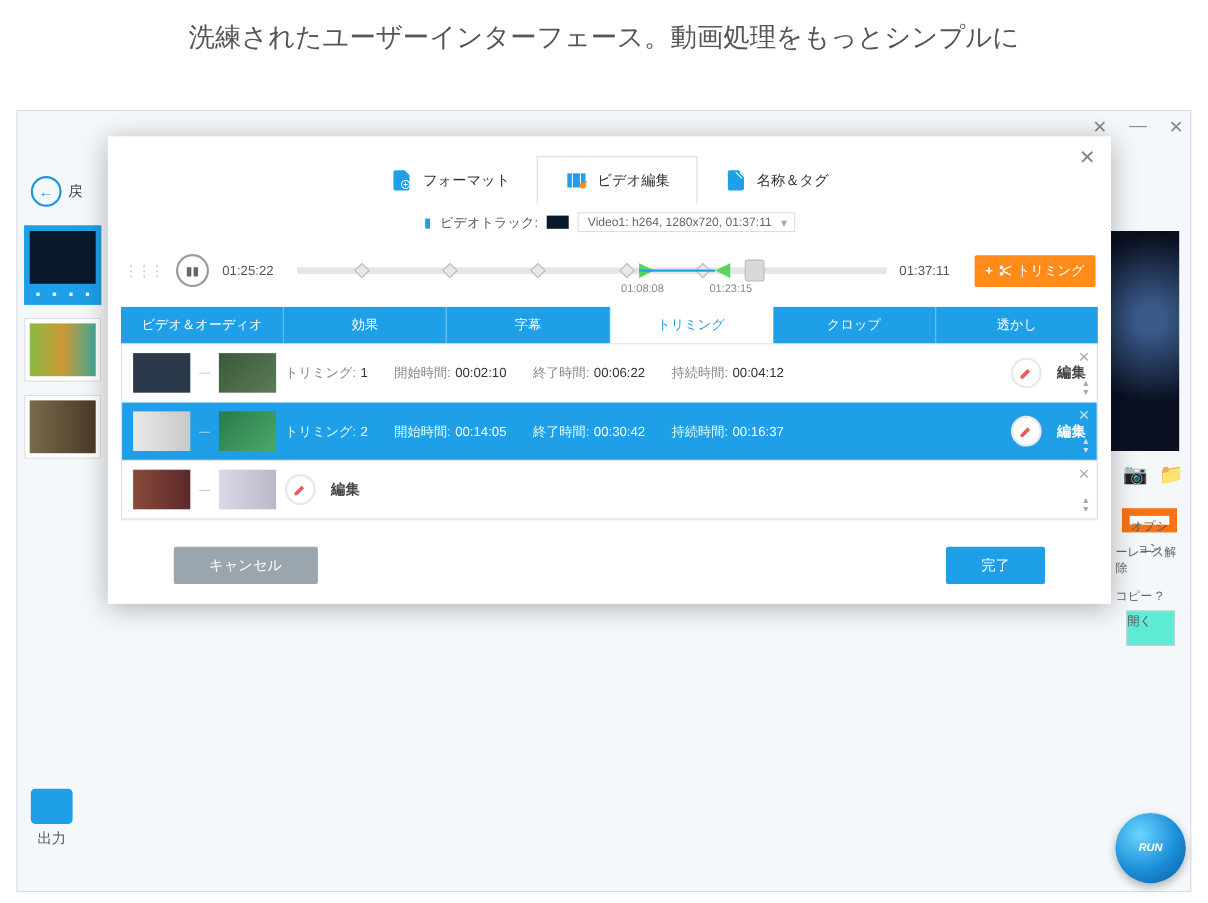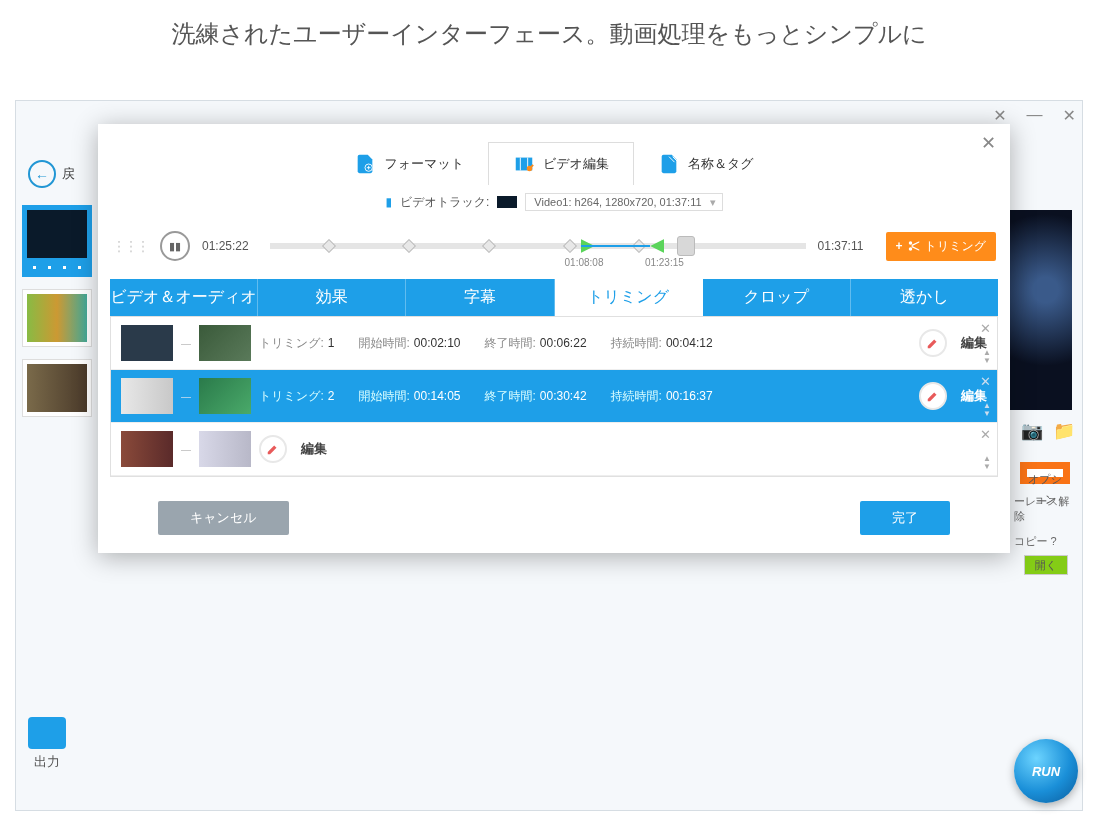--- a/index.html
+++ b/index.html
@@ -17,25 +17,25 @@
 .thumb-img{width:100%;height:48px;background:#0a1a2a}
 .thumb-img.t2{background:linear-gradient(90deg,#8b4,#c93,#4a9)}
 .thumb-img.t3{background:linear-gradient(90deg,#7a6a4a,#4a3a2a)}
 .thumb-strip{height:10px;background:#1e9fe8;margin-top:4px;display:flex;align-items:center;justify-content:space-around}
 .thumb-strip span{width:3px;height:3px;background:#fff}
 .right-col{position:absolute;top:210px;right:22px;width:70px}
 .right-thumb{width:66px;height:200px;background:radial-gradient(circle at 60% 40%,#3a5a8a 10%,#0a1020 60%);margin-bottom:10px}
 .right-icons{display:flex;gap:10px;font-size:18px;color:#888;justify-content:flex-end;margin-bottom:20px}
 .side-opt{width:50px;height:22px;border:7px solid #f97316;background:#fff;text-align:center;font-size:11px;line-height:20px;color:#555;margin-bottom:8px;margin-left:14px}
 .side-text{font-size:11px;color:#666;margin:10px 0 6px 8px}
-.open-btn{width:44px;height:20px;border:1px solid #ccc;background:#84cc16;font-size:11px;text-align:center;line-height:18px;color:#555;margin-left:18px}
+.open-btn{width:44px;height:32px;border:1px solid #ccc;background:#5eead4;font-size:11px;line-height:18px;color:#555;margin-left:18px}
 .output-icon{position:absolute;bottom:50px;left:28px;text-align:center}
 .output-svg{width:38px;height:32px;background:#1e9fe8;border-radius:4px}
 .output-lbl{font-size:13px;color:#555;margin-top:4px}
-.run-btn{position:absolute;bottom:18px;right:20px;width:64px;height:64px;border-radius:50%;background:radial-gradient(circle at 35% 30%,#6cd4ff 0%,#1a8fd8 55%,#0a5a9a 100%);display:flex;align-items:center;justify-content:center;color:#fff;font-weight:bold;font-size:13px;font-style:italic;box-shadow:0 3px 8px rgba(0,0,0,.3)}
+.run-btn{position:absolute;bottom:18px;right:20px;width:64px;height:64px;border-radius:50%;background:radial-gradient(circle at 35% 30%,#6cd4ff 0%,#1a8fd8 55%,#0a5a9a 100%);display:flex;align-items:center;justify-content:center;color:#fff;font-weight:bold;font-size:10px;font-style:italic;box-shadow:0 3px 8px rgba(0,0,0,.3)}
 
 
 .modal{position:absolute;top:124px;left:98px;width:912px;background:#fff;box-shadow:0 4px 24px rgba(0,0,0,.3);z-index:10}
 .modal-close{position:absolute;top:8px;right:14px;font-size:18px;color:#888;cursor:pointer}
 .tabs-top{display:flex;justify-content:center;gap:0;padding:18px 0 0}
 .ttab{padding:10px 24px;display:flex;align-items:center;gap:8px;font-size:13px;color:#333;cursor:pointer}
 .ttab.active{border:1px solid #ddd;border-bottom:none}
 .ticon{width:22px;height:22px;display:inline-block}
 .ticon svg{width:100%;height:100%}
 .trackrow{display:flex;align-items:center;justify-content:center;gap:8px;padding:8px 0;font-size:12px;color:#555}
@@ -64,21 +64,21 @@
 .track{flex:1;height:6px;background:#e5e5e5;position:relative}
 .handle{position:absolute;top:-7px;width:18px;height:20px;background:#d8d8d8;border:1px solid #bbb;border-radius:3px}
 .dia{position:absolute;top:-2px;width:10px;height:10px;background:#e8e8e8;border:1px solid #bbb;transform:rotate(45deg)}
 .trim-a{position:absolute;top:-4px;width:14px;height:14px;background:#5ad45a}
 .trim-a.l{clip-path:polygon(0 0,100% 50%,0 100%)}
 .trim-a.r{clip-path:polygon(100% 0,100% 100%,0 50%)}
 .trim-line{position:absolute;top:2px;height:2px;background:#1e9fe8}
 .trim-btn{background:#ff8c1a;color:#fff;padding:6px 10px;font-size:12px;display:flex;align-items:center;gap:4px;border-radius:2px}
 .trim-btn:before{content:'+';font-weight:bold}
 .etabs{display:flex;margin:6px 12px 0}
-.etab{flex:1;padding:8px 0;text-align:center;font-size:16px;background:#1e9fe8;color:#fff;border-right:1px solid rgba(255,255,255,.3);cursor:pointer}
+.etab{flex:1;padding:8px 0;text-align:center;font-size:12px;background:#1e9fe8;color:#fff;border-right:1px solid rgba(255,255,255,.3);cursor:pointer}
 .etab.active{background:#fff;color:#1e9fe8}
 .etab:last-child{border-right:none}
 .clips{margin:0 12px 12px;border:1px solid #e0e0e0}
 .clip{display:flex;align-items:center;padding:8px 10px;border-bottom:1px solid #eee;position:relative;gap:8px}
 .clip.selected{background:#1e9fe8;color:#fff}
 .cthumb{width:52px;height:36px;background:#2a3a4a}
 .cthumb.b{background:linear-gradient(135deg,#3a5a3a,#5a7a5a)}
 .cthumb.c{background:linear-gradient(90deg,#e8e8e8,#c8c8c8)}
 .cthumb.d{background:linear-gradient(135deg,#2a7a4a,#4aaa6a)}
 .cthumb.e{background:linear-gradient(90deg,#8a4a3a,#5a2a2a)}

